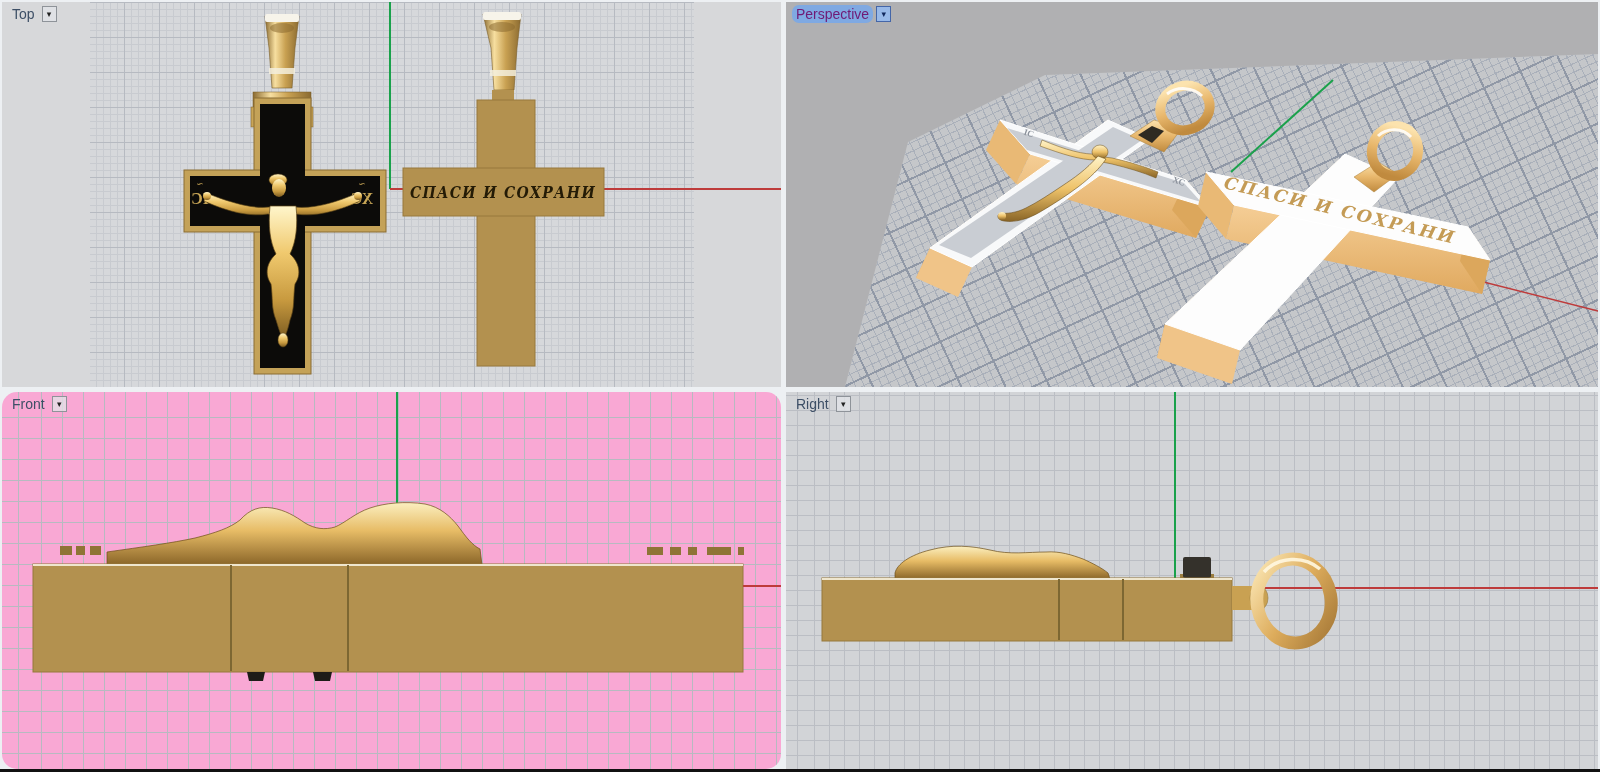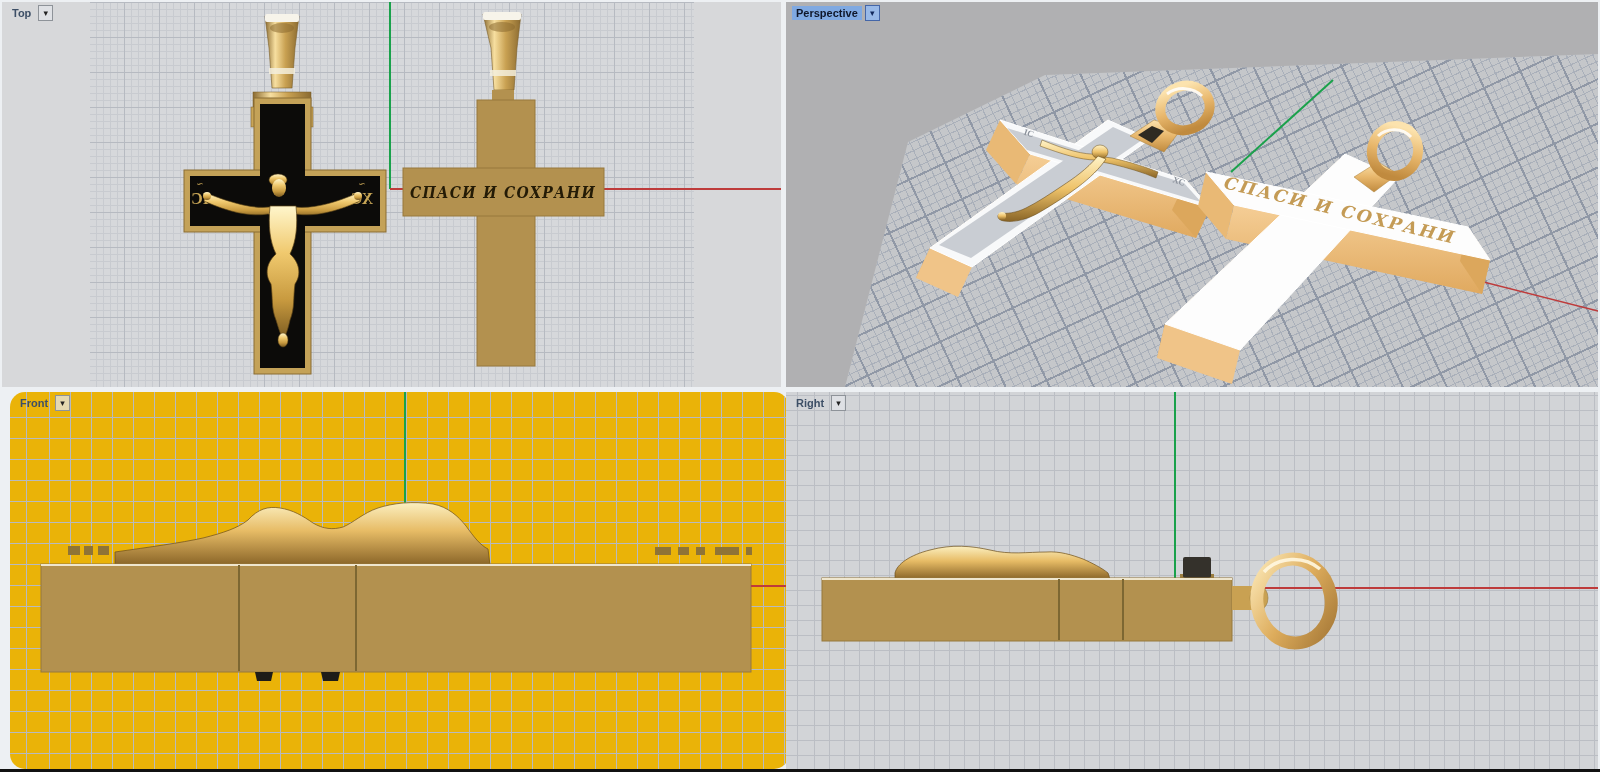--- a/index.html
+++ b/index.html
@@ -2,21 +2,21 @@
 <html><head>
 <meta charset="utf-8">
 <style>
   html,body{margin:0;padding:0;background:#101010;}
   *{box-sizing:border-box;}
   body{font-family:"Liberation Sans", sans-serif;}
   #stage{position:relative;width:1600px;height:772px;background:#EDF0F3;overflow:hidden;}
   .vp{position:absolute;overflow:hidden;}
   .vp-top{left:2px;top:2px;width:779px;height:385px;background:#D7D8DA;}
   .vp-persp{left:786px;top:2px;width:812px;height:385px;background:#B0B0B2;}
-  .vp-front{left:10px;top:392px;width:779px;height:377px;background:#eab308;border-radius:15px;}
+  .vp-front{left:2px;top:392px;width:779px;height:377px;background:#f9a8d4;border-radius:15px;}
   .vp-right{left:786px;top:392px;width:812px;height:387px;background:#D2D4D7;}
   .vp svg{position:absolute;left:0;top:0;}
   
   .grid-top{position:absolute;left:88px;top:0;width:604px;height:385px;background-color:#D6D8DB;
     background-image:
       repeating-linear-gradient(0deg,transparent 0 34px,#B6BAC1 34px 35px),
       repeating-linear-gradient(90deg,transparent 0 34px,#B6BAC1 34px 35px),
       repeating-linear-gradient(0deg,transparent 0 6px,#C8CBD0 6px 7px),
       repeating-linear-gradient(90deg,transparent 0 6px,#C8CBD0 6px 7px);}
   .grid-front{position:absolute;left:0;top:0;width:779px;height:377px;
@@ -31,24 +31,24 @@
     background-position:14px 1px;}
   .ground-persp{position:absolute;left:0;top:0;width:812px;height:385px;background-color:#C5C7CA;
     background-image:
       repeating-linear-gradient(-25deg,transparent 0 38px,#9098A6 38px 40px),
       repeating-linear-gradient(65deg,transparent 0 38px,#9098A6 38px 40px),
       repeating-linear-gradient(-25deg,transparent 0 7px,#AAB0BA 7px 8px),
       repeating-linear-gradient(65deg,transparent 0 7px,#AAB0BA 7px 8px);
     clip-path:polygon(812px 52px,259px 73px,122px 140px,59px 385px,812px 385px);}
   
   .vp-label{position:absolute;left:6px;top:3px;display:flex;align-items:center;gap:3px;z-index:5;}
-  .vp-name{font-size:11px;font-weight:bold;color:#3D4F66;padding:1px 4px;}
+  .vp-name{font-size:14px;font-weight:normal;color:#3D4F66;padding:1px 4px;}
   .vp-dd{width:15px;height:16px;border:1px solid #8E9399;background:rgba(225,228,232,.75);
      display:flex;align-items:center;justify-content:center;font-size:9px;color:#222;line-height:1;}
-  .vp-label.active .vp-name{background:#7FA9E2;color:#0f172a;}
+  .vp-label.active .vp-name{background:#7FA9E2;color:#701a75;border-radius:7px;}
   .vp-label.active .vp-dd{background:#98B9E8;border-color:#4466A8;color:#10275B;}
   .bottom-strip{position:absolute;left:0;top:769px;width:1600px;height:3px;background:#111;}
   text{user-select:none;}
 </style>
 </head>
 <body>
 
 <div id="stage">
 
   <div class="vp vp-top">

